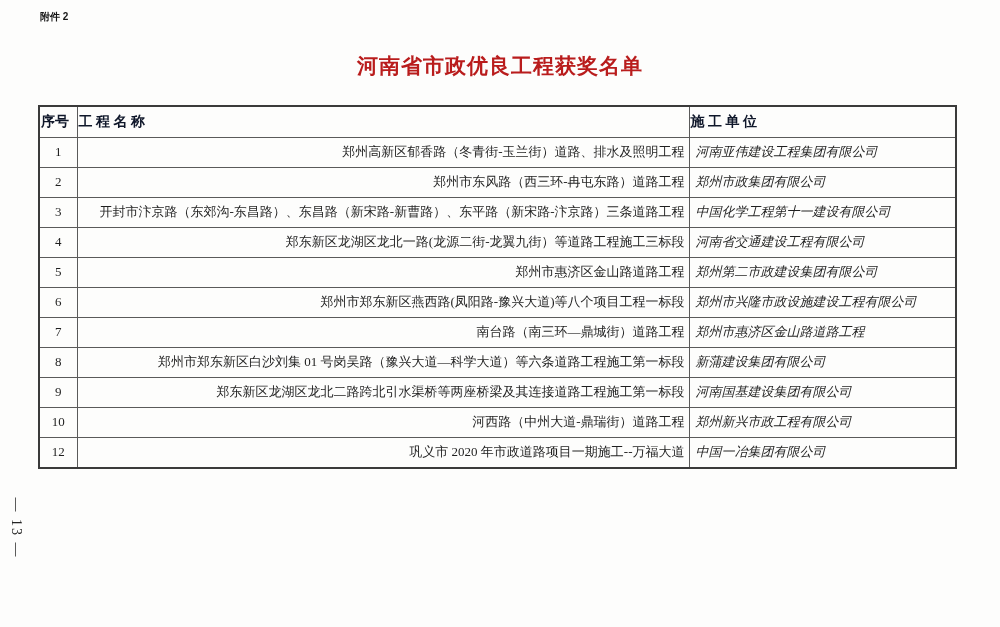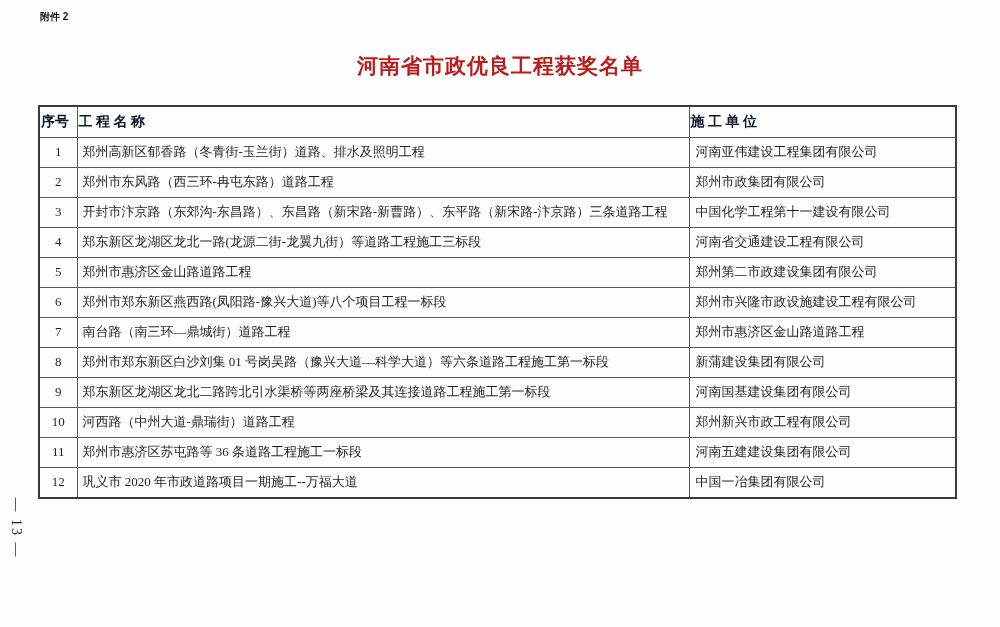--- a/index.html
+++ b/index.html
@@ -74,26 +74,27 @@
     text-align: left;
     font-size: 14px;
     color: #0f172a;
   }
   td.col-no {
     text-align: center;
     height: 27px;
     font-family: "Liberation Serif", serif;
   }
   td.col-project {
-    text-align: left;
+    text-align: right;
     padding: 2px 4px 2px 5px;
   }
   td.col-unit {
     text-align: left;
     padding: 2px 4px 2px 6px;
+    font-style: italic;
   }
 </style>
 </head>
 <body>
 
 <div class="page">
 
   <div class="attachment">附件 2</div>
 
   <h1 class="title">河南省市政优良工程获奖名单</h1>
@@ -158,25 +159,20 @@
           <td class="col-no">9</td>
           <td class="col-project">郑东新区龙湖区龙北二路跨北引水渠桥等两座桥梁及其连接道路工程施工第一标段</td>
           <td class="col-unit">河南国基建设集团有限公司</td>
         </tr>
         <tr>
           <td class="col-no">10</td>
           <td class="col-project">河西路（中州大道-鼎瑞街）道路工程</td>
           <td class="col-unit">郑州新兴市政工程有限公司</td>
         </tr>
         <tr>
-          <td class="col-no">11</td>
-          <td class="col-project">郑州市惠济区苏屯路等 36 条道路工程施工一标段</td>
-          <td class="col-unit">河南五建建设集团有限公司</td>
-        </tr>
-        <tr>
           <td class="col-no">12</td>
           <td class="col-project">巩义市 2020 年市政道路项目一期施工--万福大道</td>
           <td class="col-unit">中国一冶集团有限公司</td>
         </tr>
       </tbody>
   </table>
 
 </div>
 
 </body></html>

